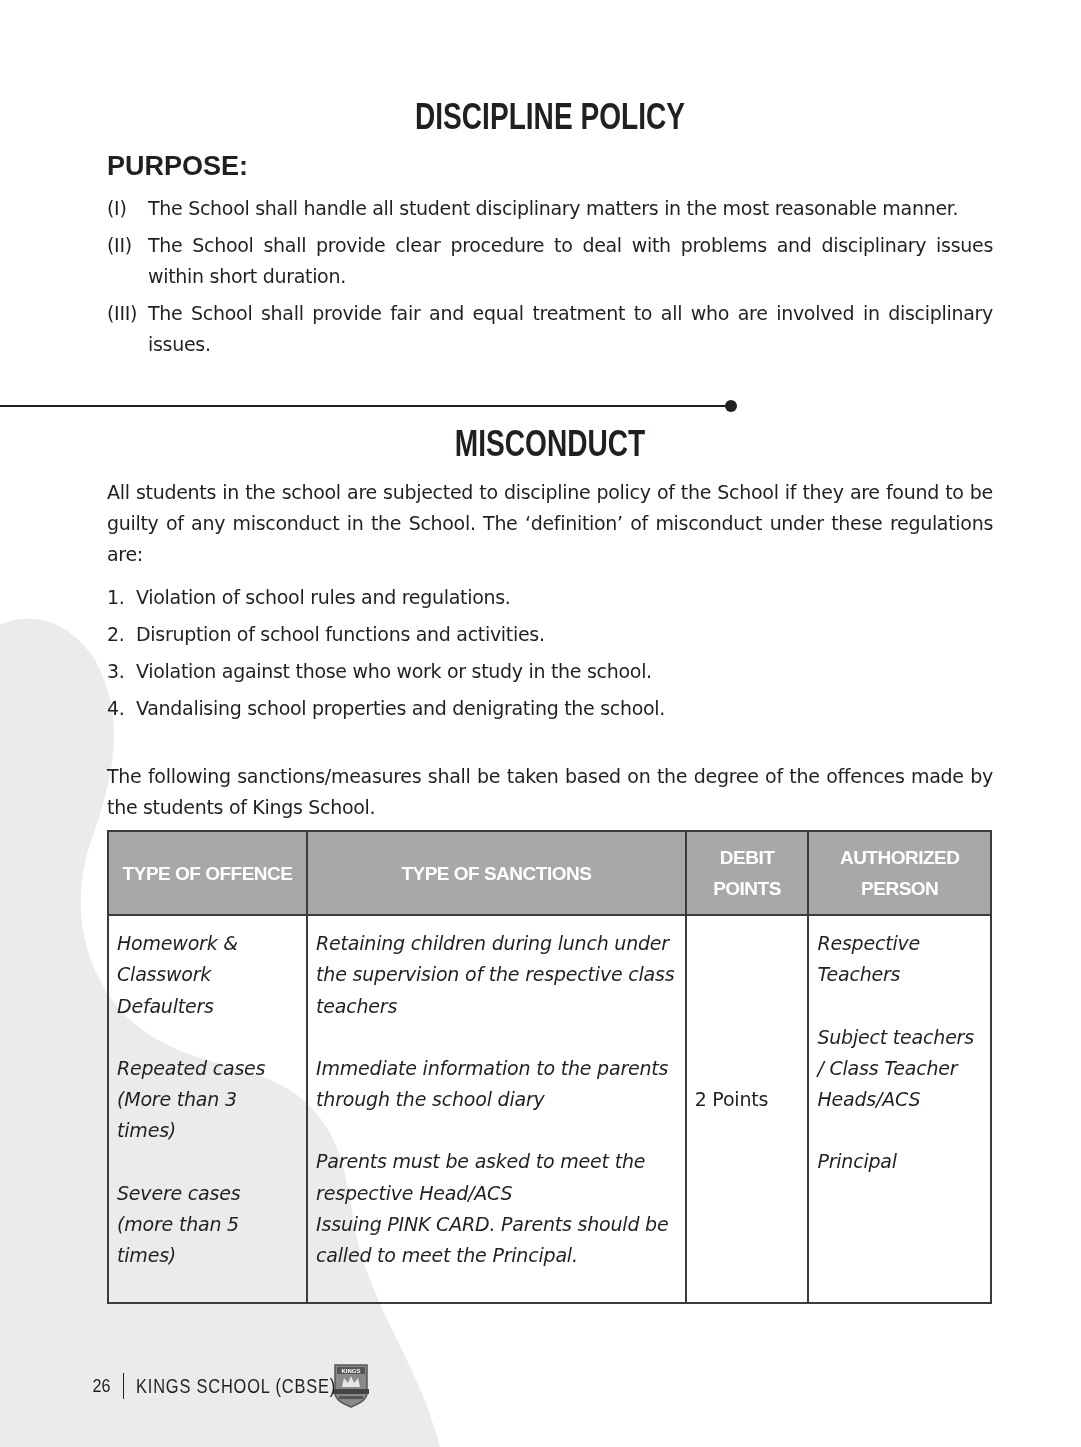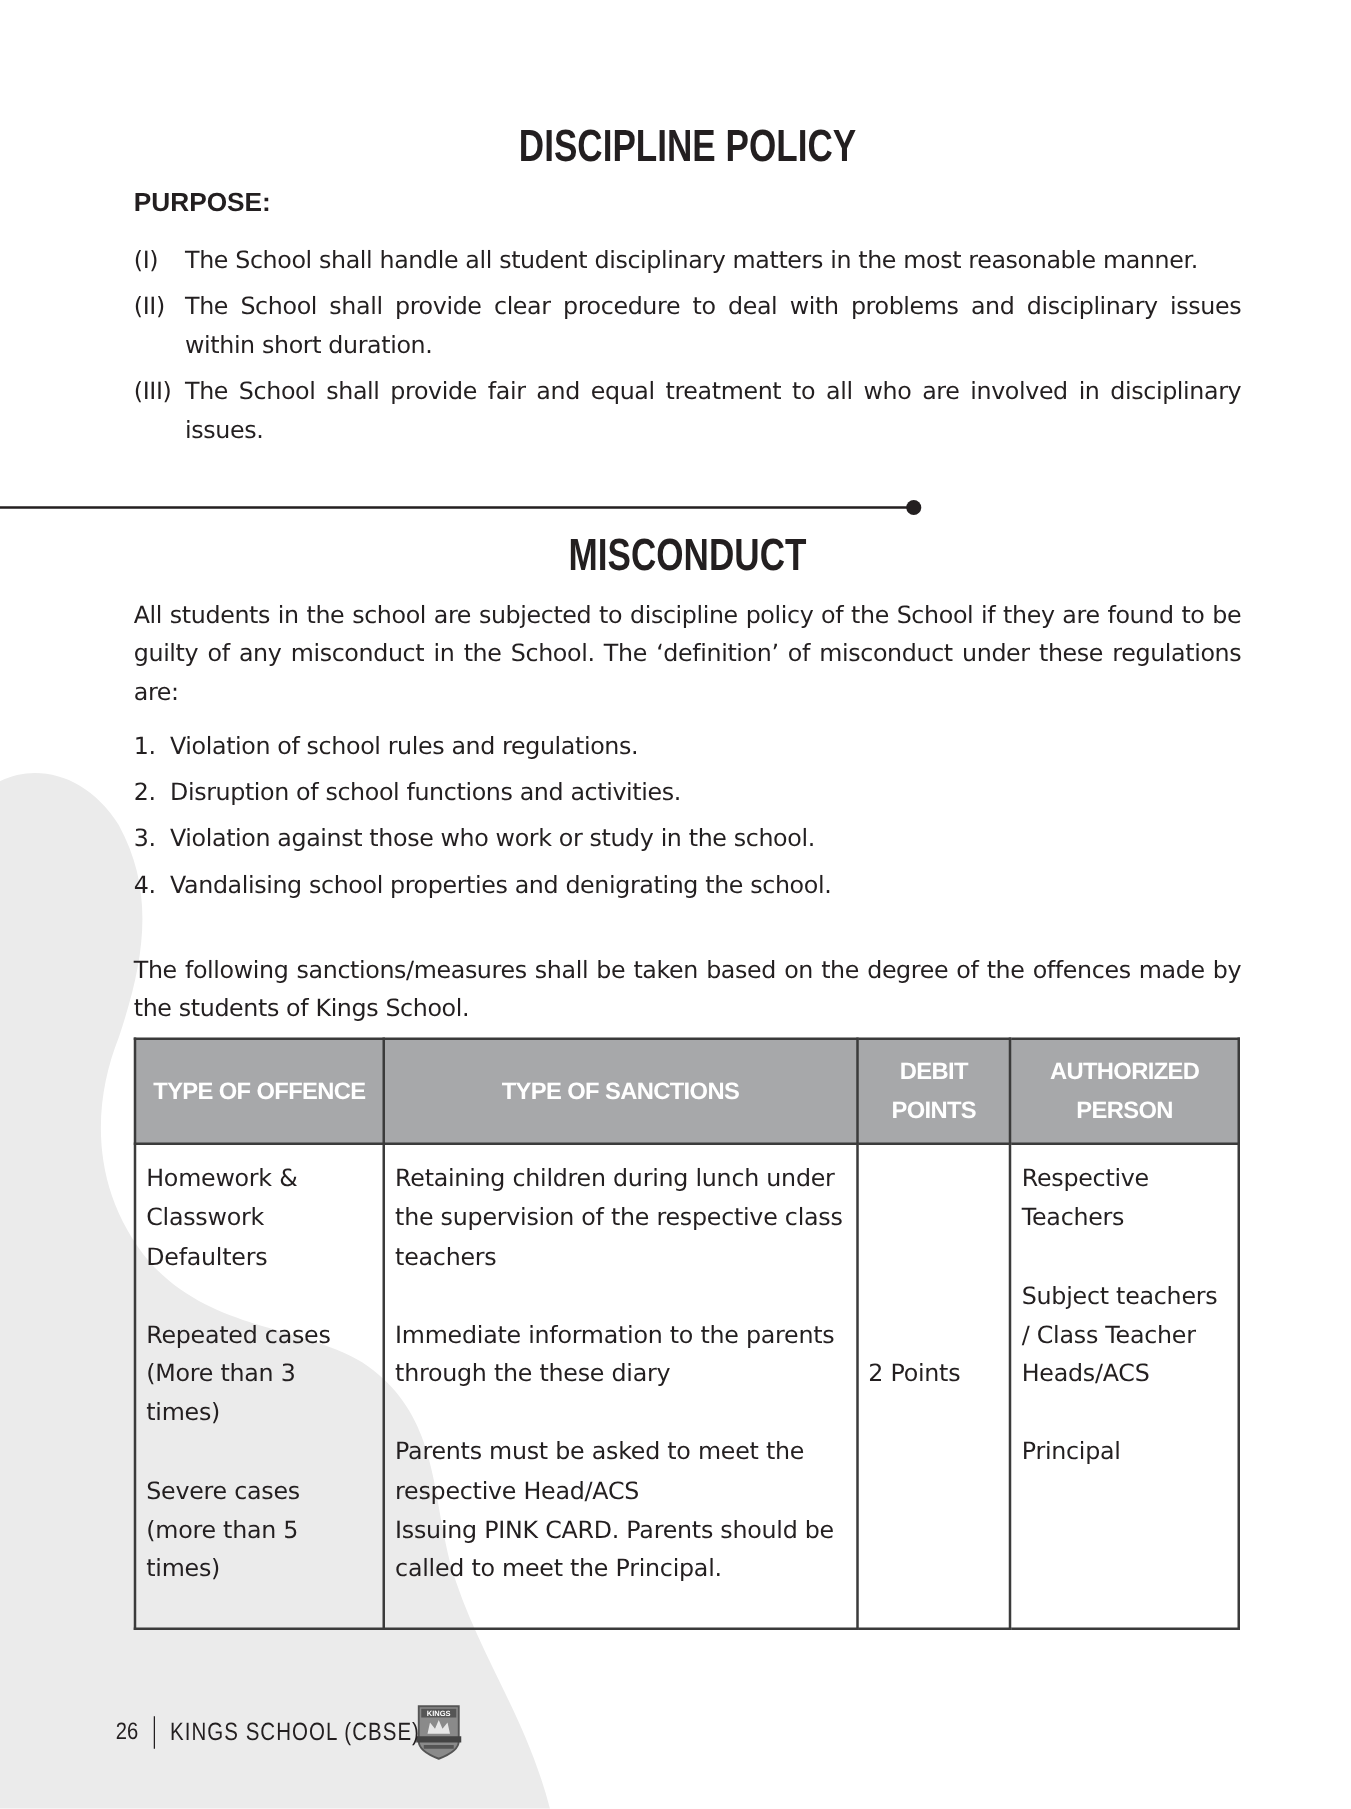--- a/index.html
+++ b/index.html
@@ -16,21 +16,21 @@
       font-family: "Liberation Sans Narrow", "Liberation Sans", sans-serif;
       font-weight: bold; font-size: 36px; letter-spacing: 0px;
       transform: scaleX(0.78); transform-origin: 550px 0;
       color: #231f20;
     }
     #h-discipline { top: 96px; }
     #h-misconduct { top: 423px; }
 
     .purpose-label {
       position: absolute; left: 107px; top: 151px;
-      font-family: "Liberation Sans", sans-serif; font-weight: bold; font-size: 21px;
+      font-family: "Liberation Sans", sans-serif; font-weight: bold; font-size: 27px;
     }
     .body-text {
       font-family: "DejaVu Sans", sans-serif; font-size: 19px; line-height: 31px;
       letter-spacing: -0.3px;
     }
     .purpose-list { position: absolute; left: 107px; top: 193px; width: 886px; margin: 0; padding: 0; list-style: none; }
     .purpose-list li { position: relative; padding-left: 41px; margin-bottom: 6px; text-align: justify; }
     .purpose-list li .num { position: absolute; left: 0; top: 0; }
 
     .divider { position: absolute; left: 0; top: 405px; width: 730px; height: 2px; background: #231f20; }
@@ -48,21 +48,21 @@
     }
     table.offences th, table.offences td { border: 2px solid #3b3b3b; }
     table.offences th {
       background: #a7a8aa; color: #ffffff; font-weight: bold; font-size: 19px;
       line-height: 31px; height: 82px; padding: 0 4px; letter-spacing: -0.5px;
       font-family: "Liberation Sans", sans-serif;
     }
     table.offences td { vertical-align: top; padding: 12px 8px 30px 8px; line-height: 31.3px; letter-spacing: -0.2px; }
     table.offences td.points { vertical-align: middle; }
     .col1 { width: 183px; } .col2 { width: 357px; } .col3 { width: 109px; } .col4 { width: 167px; }
-    .cell-block { display: block; }
+    .cell-block { display: block; font-style: italic; }
     .gap { display: block; height: 31px; }
 
     .footer { position: absolute; left: 71px; top: 1363px; display: flex; align-items: center; margin-left: 20px; }
     .footer .page-num { font-family: "Liberation Sans", sans-serif; font-size: 19px; color: #231f20; transform: scaleX(0.85); }
     .footer .sep { width: 1px; height: 26px; background: #231f20; margin: 0 12px 0 11px; }
     .footer .school {
       font-family: "Liberation Sans", sans-serif; font-size: 20px; color: #231f20; letter-spacing: 1px;
       transform: scaleX(0.82); transform-origin: 0 50%; display: inline-block; width: 195px; white-space: nowrap;
     }
     .crest { width: 40px; height: 46px; margin-left: 0px; }
@@ -136,21 +136,21 @@
         <td>
           <span class="cell-block">Homework &amp; Classwork Defaulters</span>
           <span class="gap"></span>
           <span class="cell-block">Repeated cases (More than 3 times)</span>
           <span class="gap"></span>
           <span class="cell-block">Severe cases (more than 5 times)</span>
         </td>
         <td>
           <span class="cell-block">Retaining children during lunch under the supervision of the respective class teachers</span>
           <span class="gap"></span>
-          <span class="cell-block">Immediate information to the parents through the these diary</span>
+          <span class="cell-block">Immediate information to the parents through the school diary</span>
           <span class="gap"></span>
           <span class="cell-block">Parents must be asked to meet the respective Head/ACS</span>
           <span class="cell-block">Issuing PINK CARD. Parents should be called to meet the Principal.</span>
         </td>
         <td class="points">2 Points</td>
         <td>
           <span class="cell-block">Respective Teachers</span>
           <span class="gap"></span>
           <span class="cell-block">Subject teachers / Class Teacher Heads/ACS</span>
           <span class="gap"></span>

